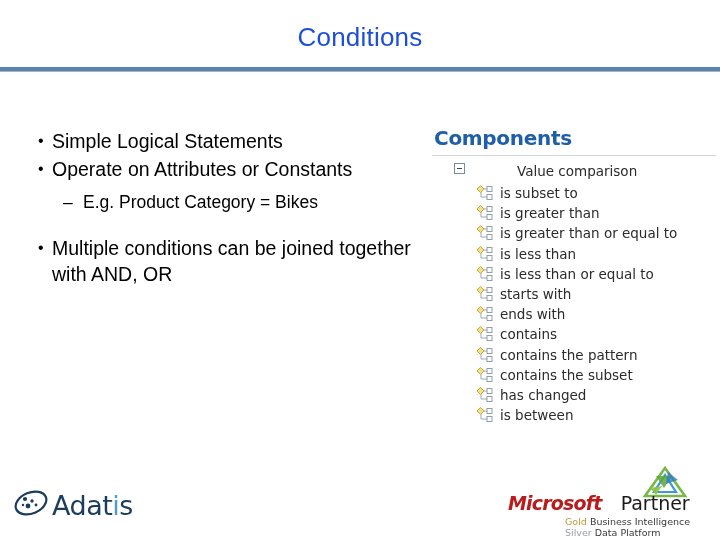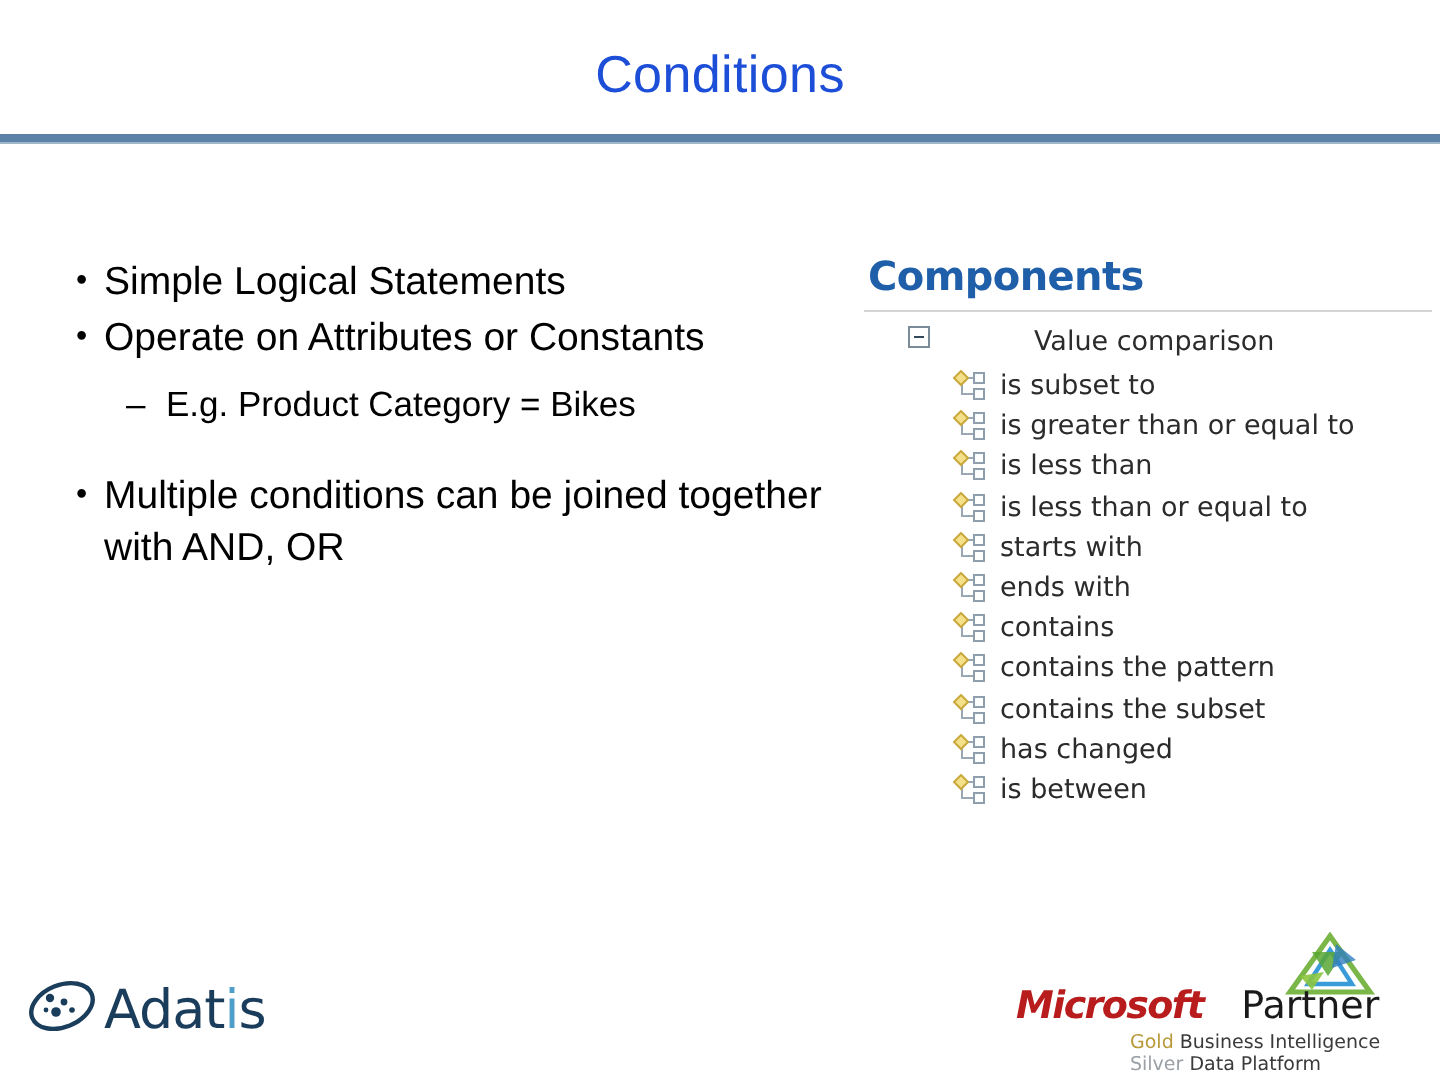--- a/index.html
+++ b/index.html
@@ -286,20 +286,31 @@
             <path d="M5 4 H11 M5 4 V12 H11" stroke="#9aa7b4" fill="none" stroke-width="1"></path>
             <rect x="11" y="1.5" width="5" height="5" fill="#ffffff" stroke="#8f9ead" stroke-width="1"></rect>
             <rect x="11" y="9.5" width="5" height="5" fill="#ffffff" stroke="#8f9ead" stroke-width="1"></rect>
             <polygon points="4.5,0.5 8,4 4.5,7.5 1,4" fill="#f5e08a" stroke="#c9a83c" stroke-width="1"></polygon>
           </svg>
         </span>
         <span>is subset to</span>
       </div>
 
 
+      <div class="tree-item">
+        <span class="node-icon">
+          <svg viewBox="0 0 18 16" width="18" height="16">
+            <path d="M5 4 H11 M5 4 V12 H11" stroke="#9aa7b4" fill="none" stroke-width="1"></path>
+            <rect x="11" y="1.5" width="5" height="5" fill="#ffffff" stroke="#8f9ead" stroke-width="1"></rect>
+            <rect x="11" y="9.5" width="5" height="5" fill="#ffffff" stroke="#8f9ead" stroke-width="1"></rect>
+            <polygon points="4.5,0.5 8,4 4.5,7.5 1,4" fill="#f5e08a" stroke="#c9a83c" stroke-width="1"></polygon>
+          </svg>
+        </span>
+        <span>is greater than</span>
+      </div>
 
       <div class="tree-item">
         <span class="node-icon">
           <svg viewBox="0 0 18 16" width="18" height="16">
             <path d="M5 4 H11 M5 4 V12 H11" stroke="#9aa7b4" fill="none" stroke-width="1"></path>
             <rect x="11" y="1.5" width="5" height="5" fill="#ffffff" stroke="#8f9ead" stroke-width="1"></rect>
             <rect x="11" y="9.5" width="5" height="5" fill="#ffffff" stroke="#8f9ead" stroke-width="1"></rect>
             <polygon points="4.5,0.5 8,4 4.5,7.5 1,4" fill="#f5e08a" stroke="#c9a83c" stroke-width="1"></polygon>
           </svg>
         </span>

